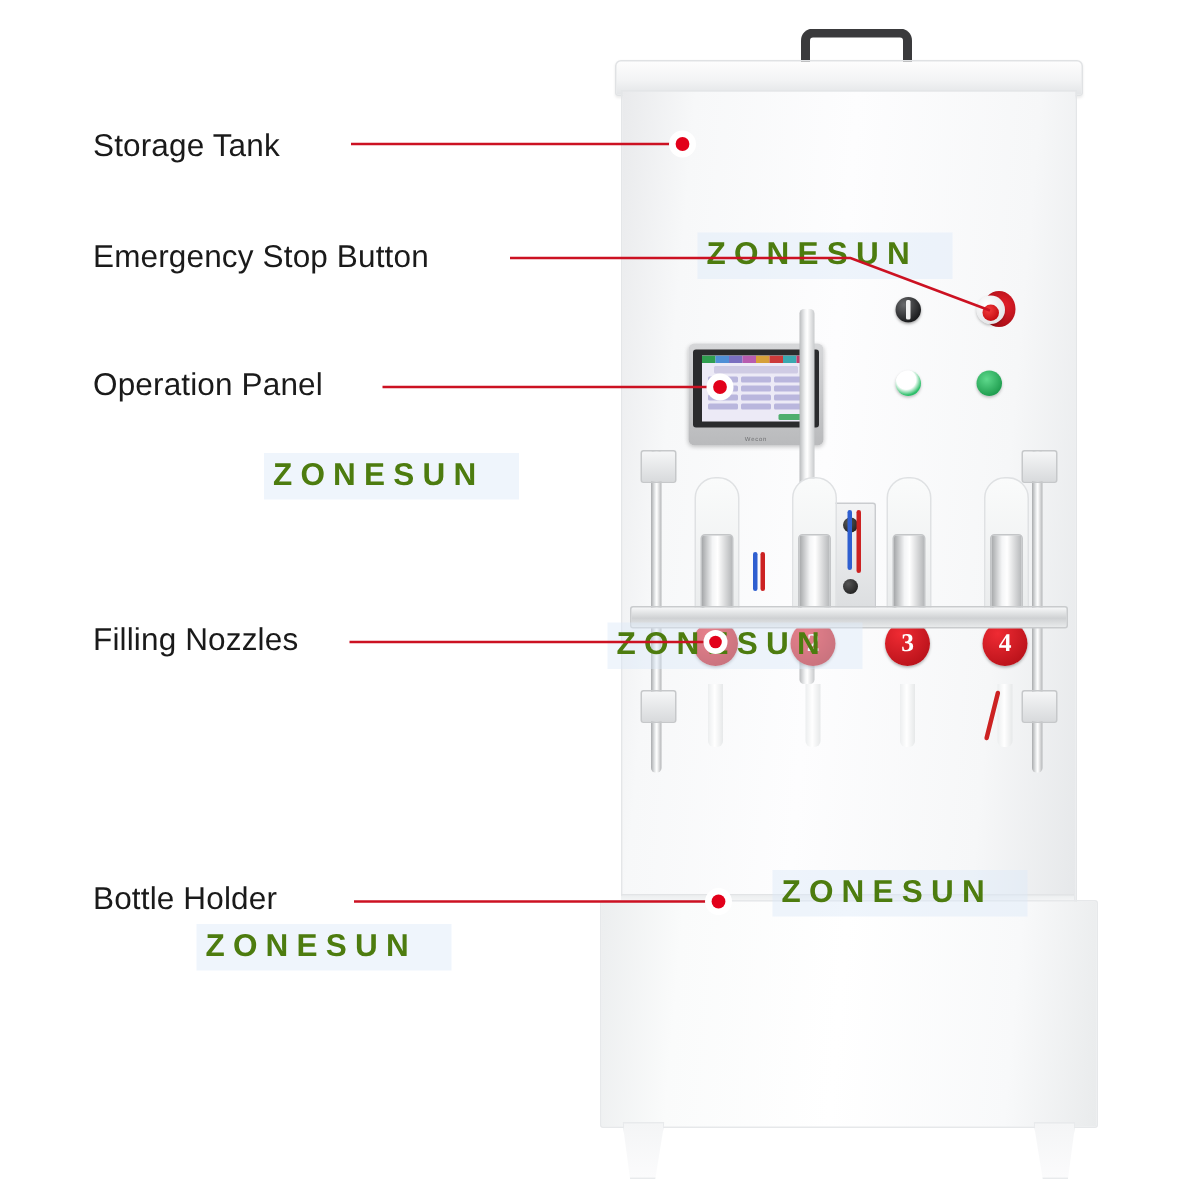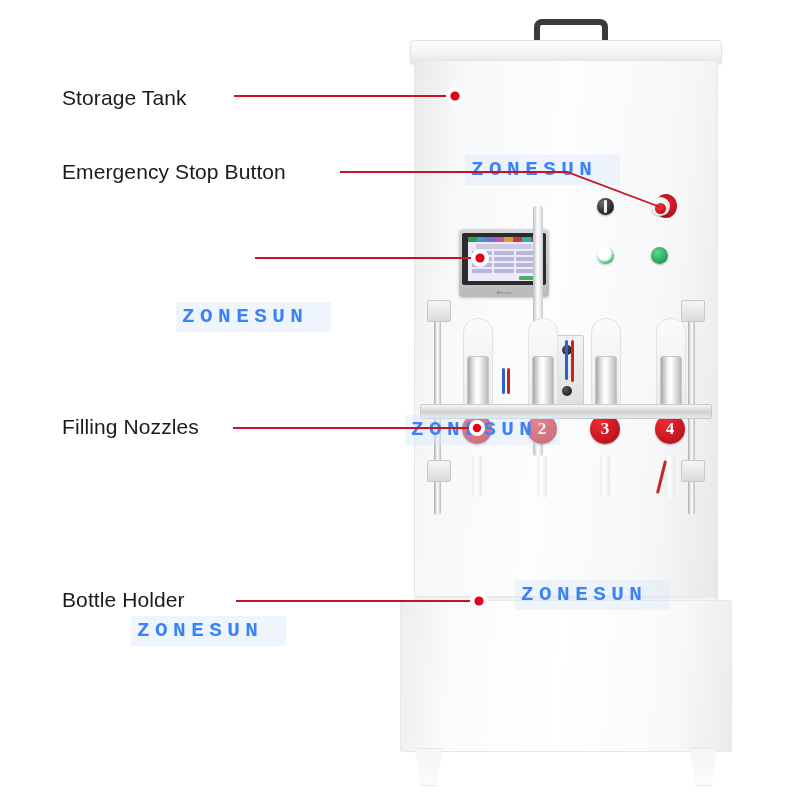--- a/index.html
+++ b/index.html
@@ -15,23 +15,23 @@
     position: relative;
     width: 800px;
     height: 800px;
     background: #ffffff;
     overflow: hidden;
   }
 
   
   .wm {
     position: absolute;
-    font-family: Liberation Mono, monospace;
+    font-family: Liberation Sans, sans-serif;
     font-weight: 700;
-    color: #3b82f6;
+    color: #4d7c0f;
     letter-spacing: 0.26em;
     background: rgba(219,232,248,0.45);
     padding: 3px 23px 4px 6px;
     white-space: nowrap;
     user-select: none;
     pointer-events: none;
   }
 
   
   .label {
@@ -415,18 +415,19 @@
 
     <polyline points="236,601 476,601" fill="none" stroke="#cc1122" stroke-width="1.8"></polyline>
     <circle cx="479" cy="601" r="9" fill="#ffffff"></circle>
     <circle cx="479" cy="601" r="4.6" fill="#e2001a"></circle>
   </svg>
 
   <div class="label" style="left:62px;top:160px">Emergency Stop Button</div>
 
   <div class="label" style="left:62px;top:86px">Storage Tank</div>
 
+  <div class="label" style="left:62px;top:245px">Operation Panel</div>
 
   <div class="label" style="left:62px;top:588px">Bottle Holder</div>
 
   <div class="label" style="left:62px;top:415px">Filling Nozzles</div>
 
 </div>
 
 </body></html>

